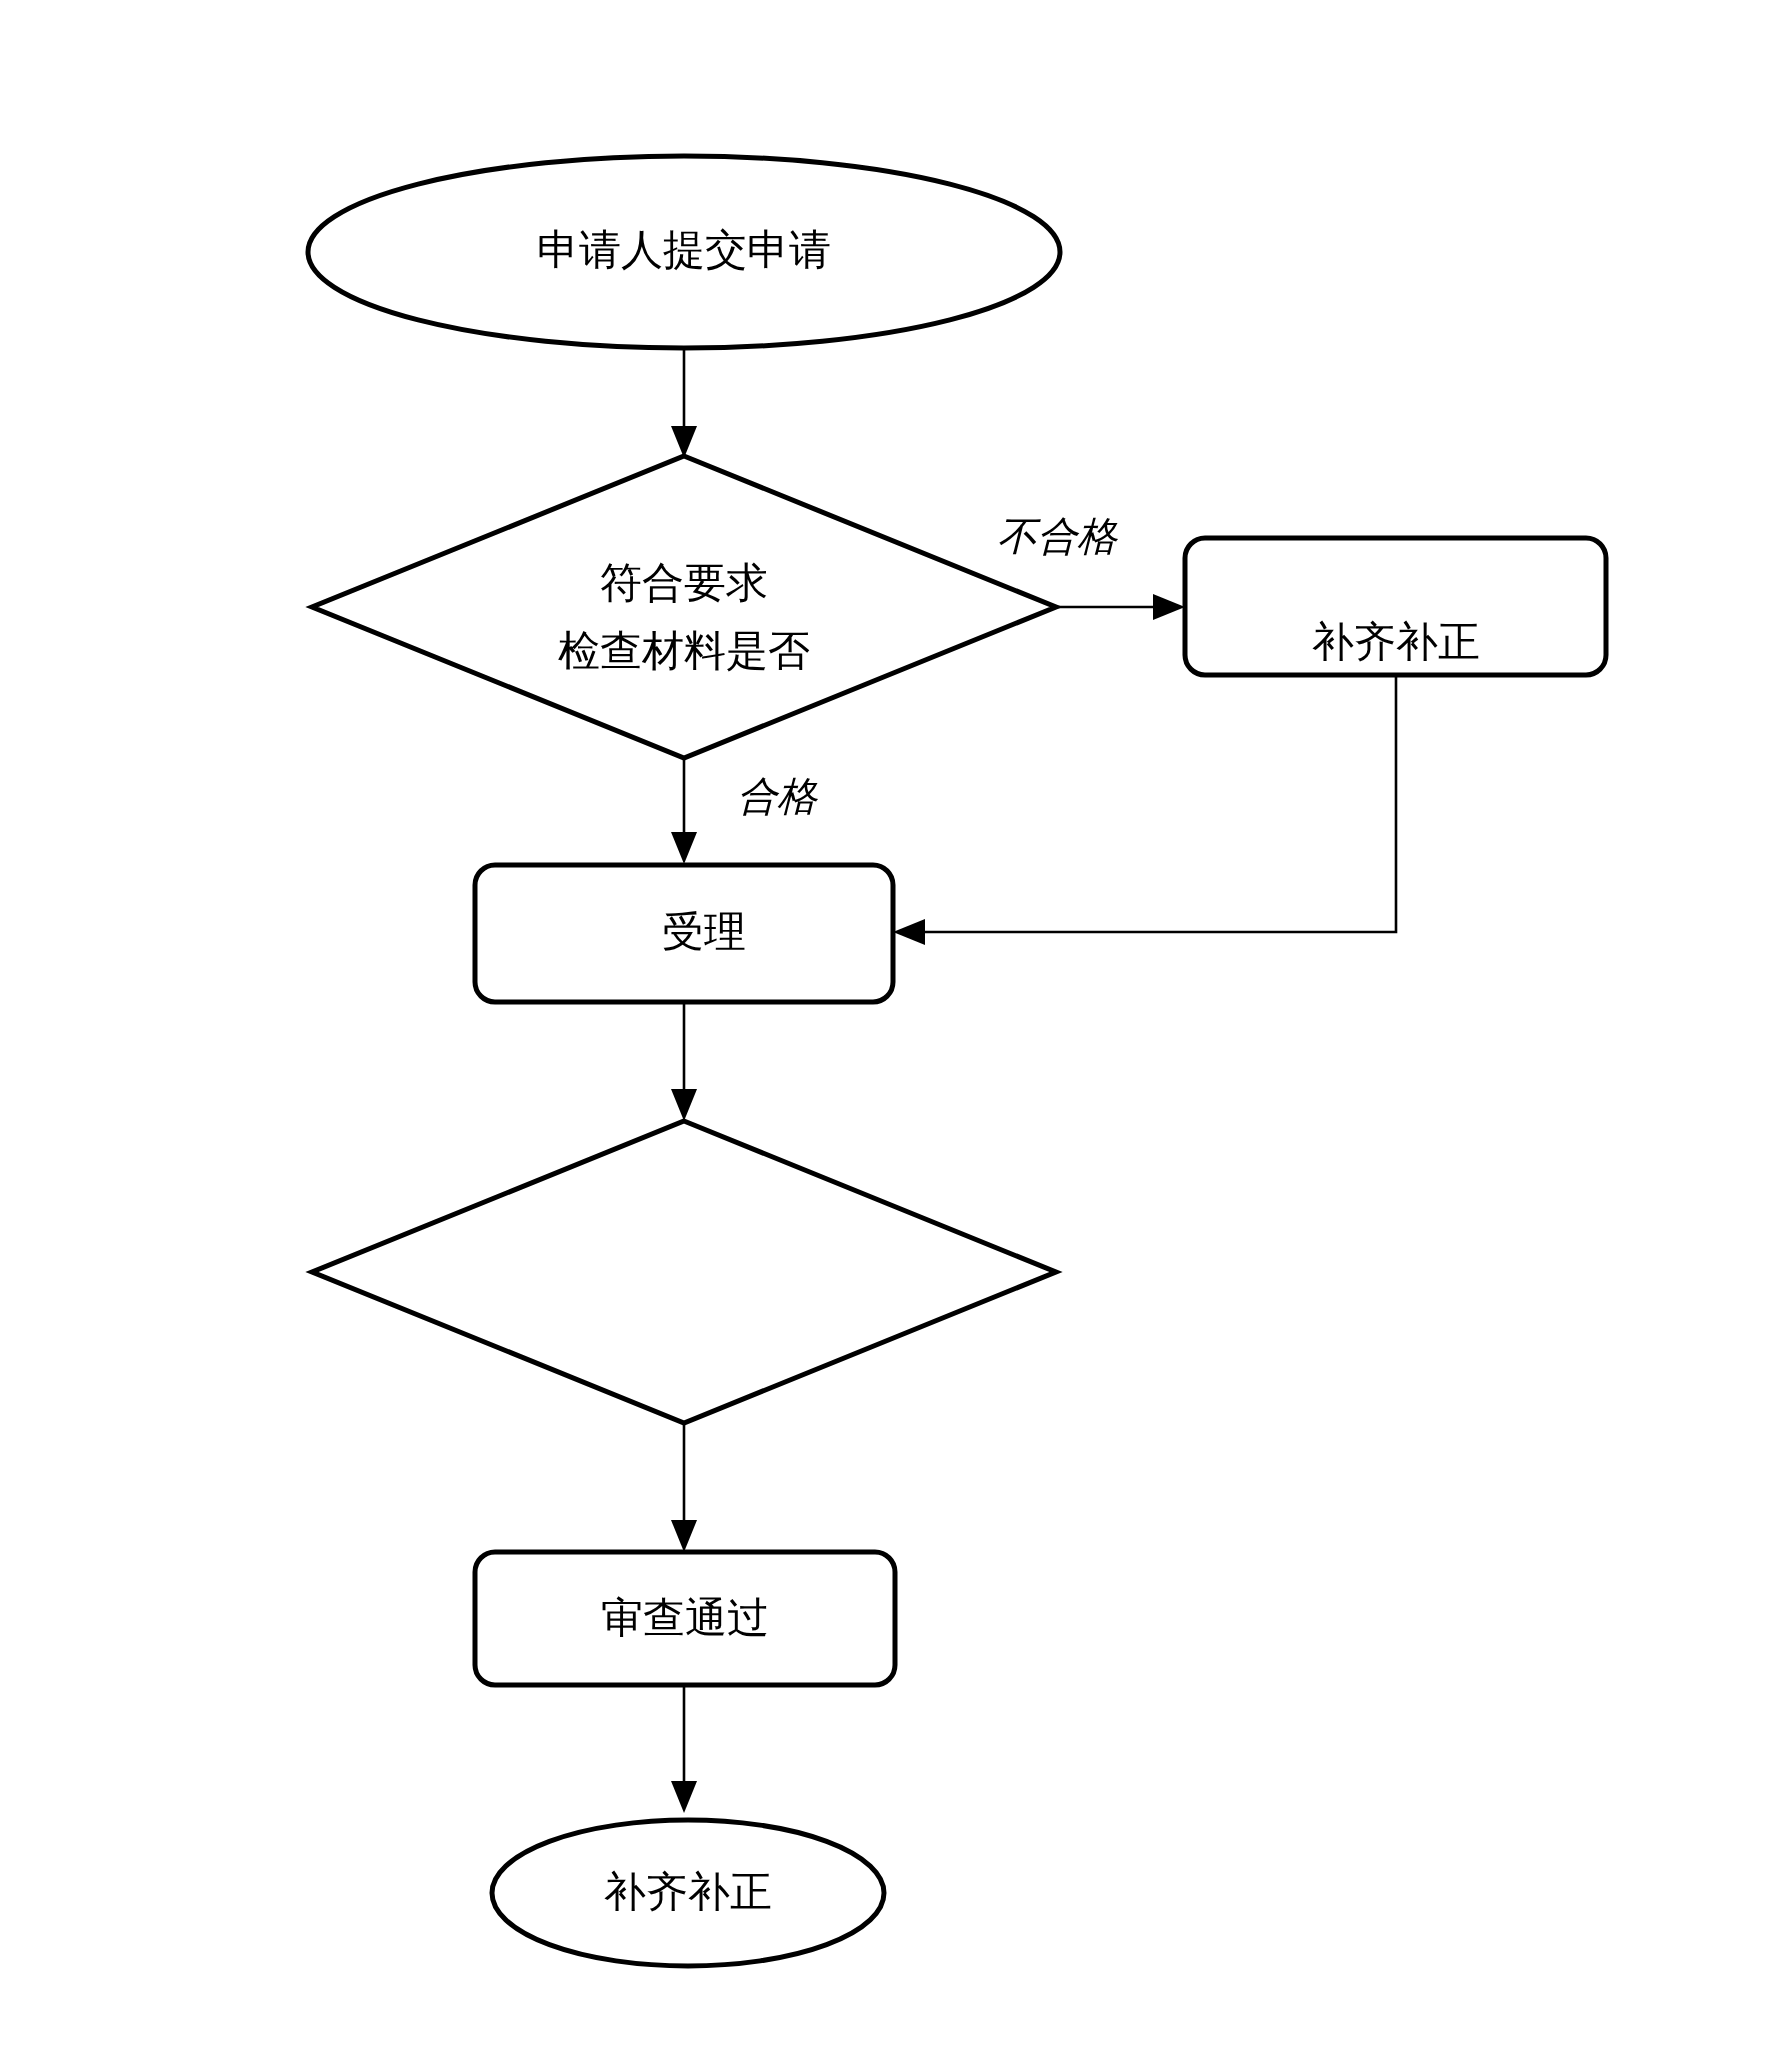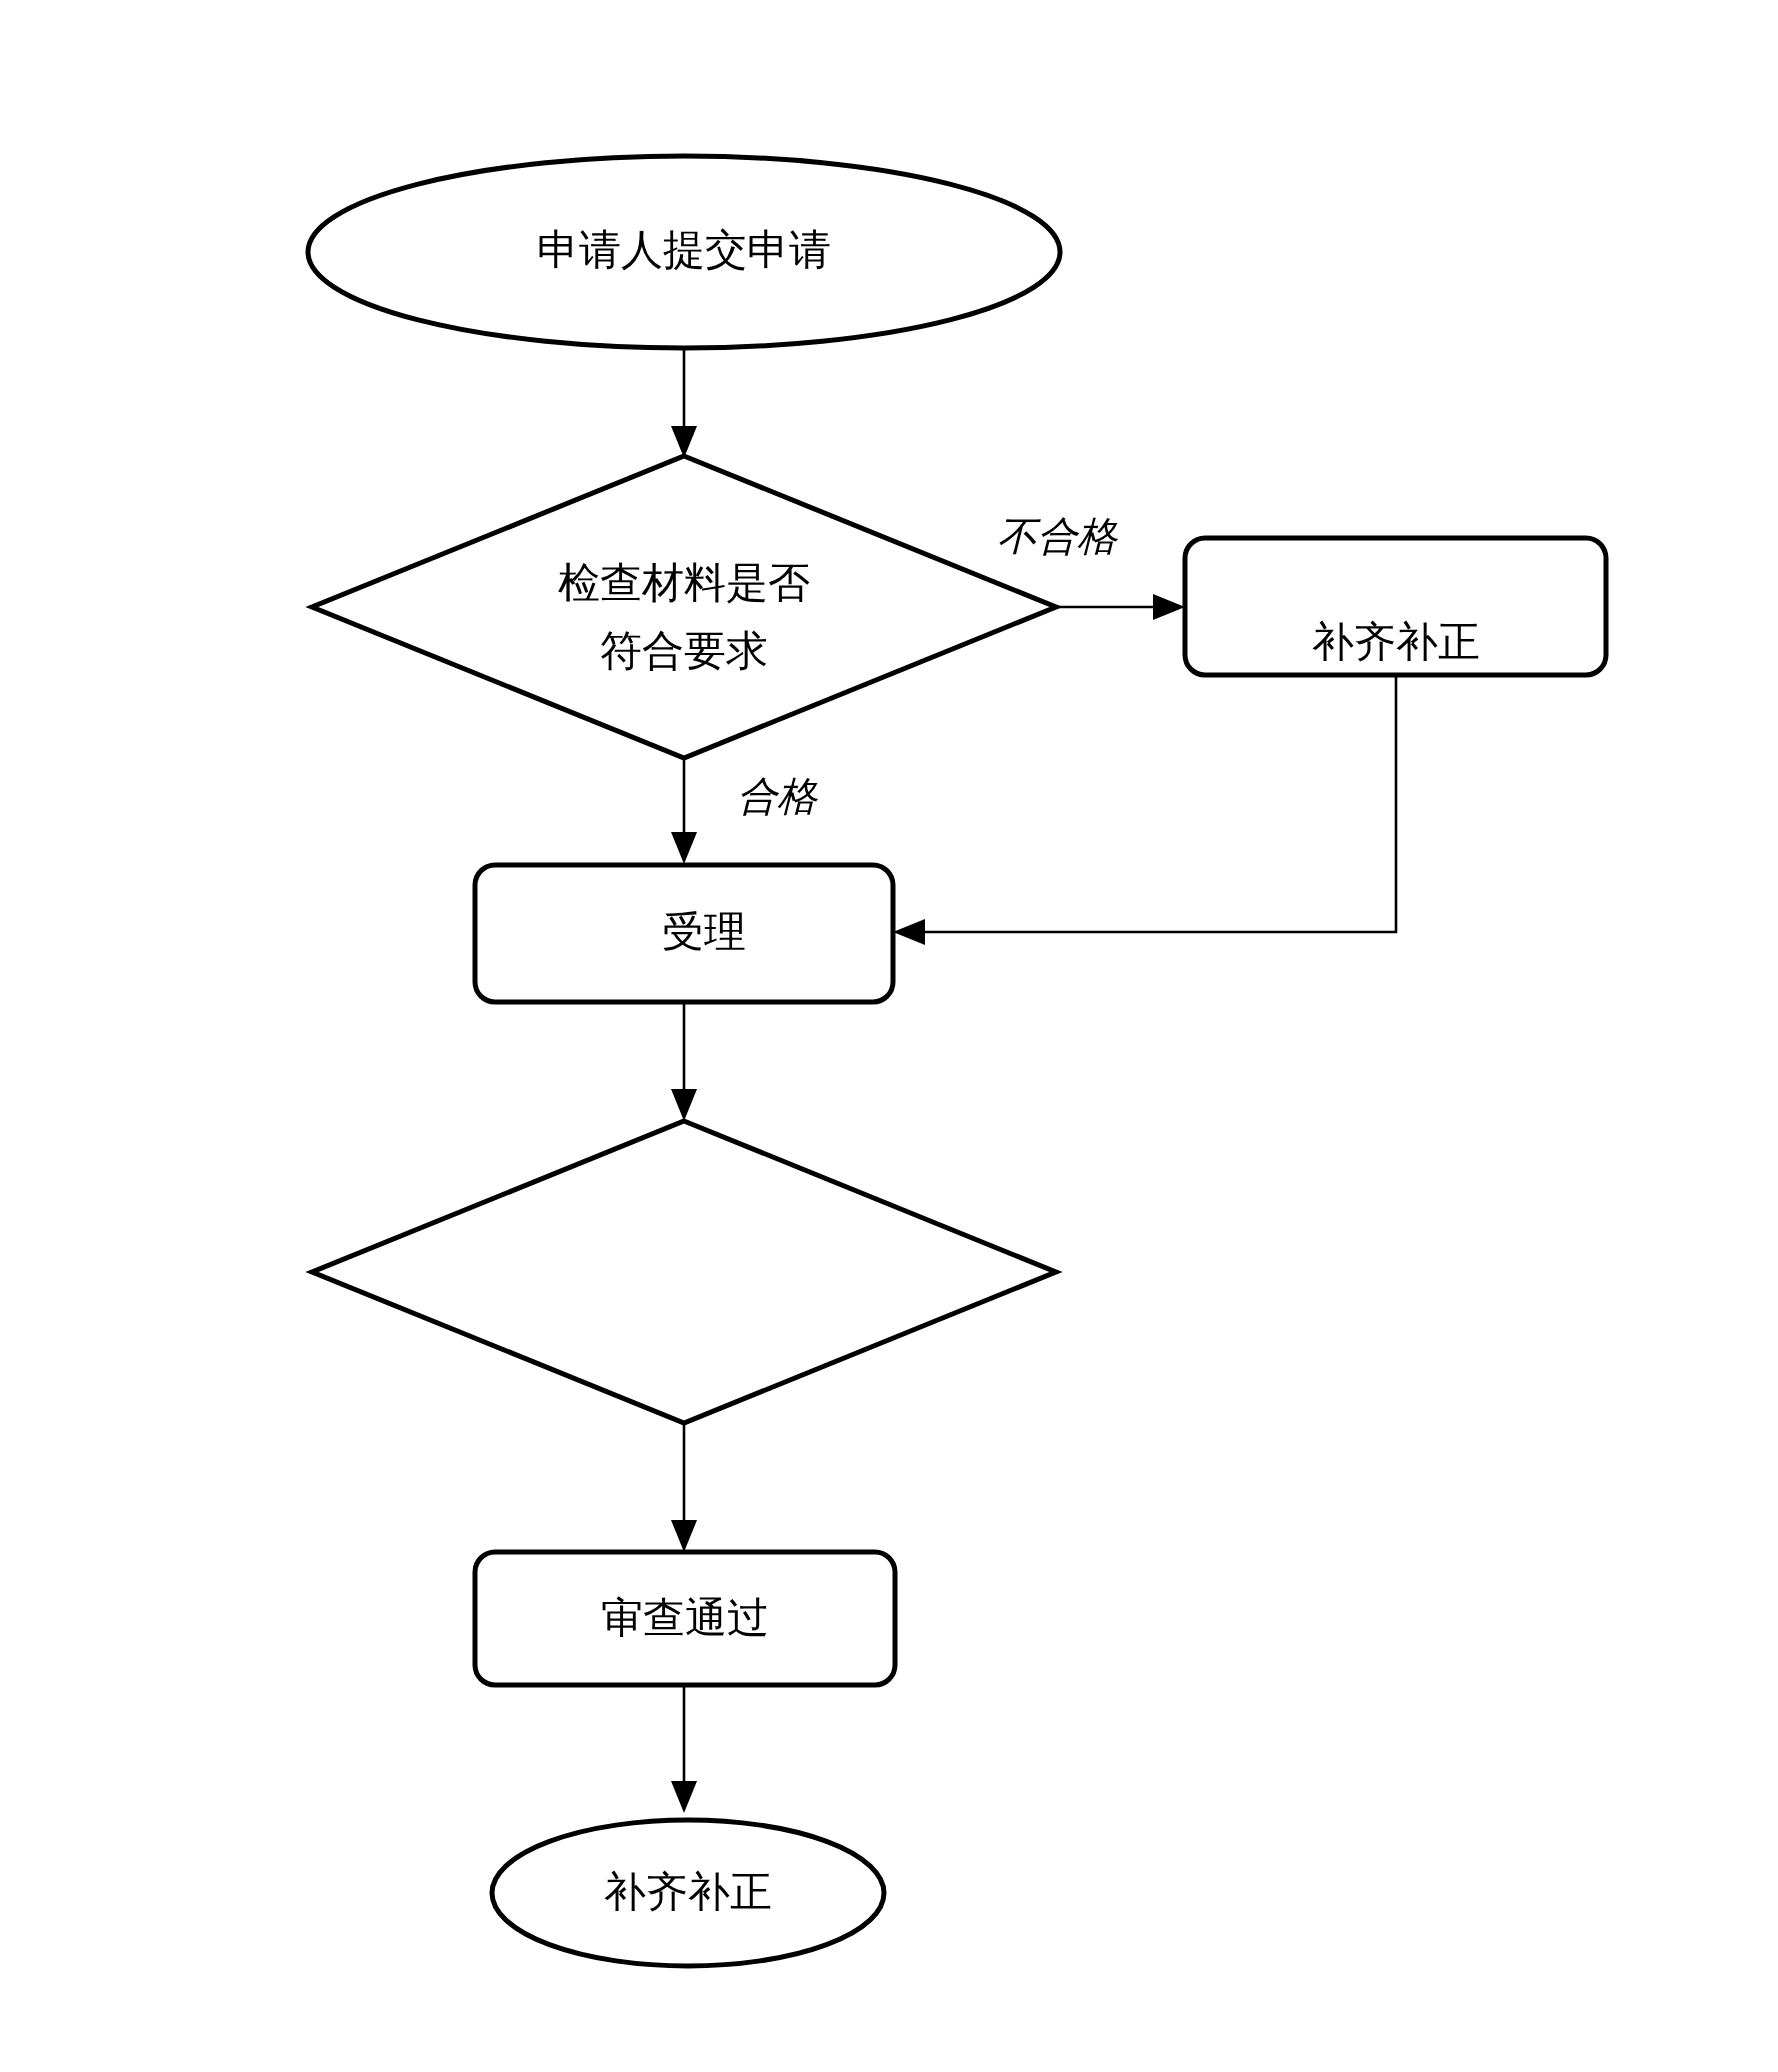--- a/index.html
+++ b/index.html
@@ -109,22 +109,22 @@
       <line class="edge" x1="684" y1="1685" x2="684" y2="1807"></line>
       <polygon class="head" points="684,1813 671,1781 697,1781"></polygon>
     </g>
 
     <ellipse class="shape" cx="688" cy="1893" rx="196" ry="73"></ellipse>
   </svg>
 
   <div class="node-label" style="left:684px; top:250px;">申请人提交申请</div>
 
   <div class="node-label diamond-label" style="left:684px; top:617px;">
+    <div>符合要求</div>
     <div>检查材料是否</div>
-    <div>符合要求</div>
   </div>
 
   <div class="edge-label" style="left:1057px; top:536px;">不合格</div>
 
   <div class="node-label" style="left:1396px; top:606px;margin-top:36px;">补齐补正</div>
 
   <div class="edge-label" style="left:777px; top:796px;text-align:right;">合格</div>
 
   <div class="node-label" style="left:704px; top:932px;">受理</div>
 

